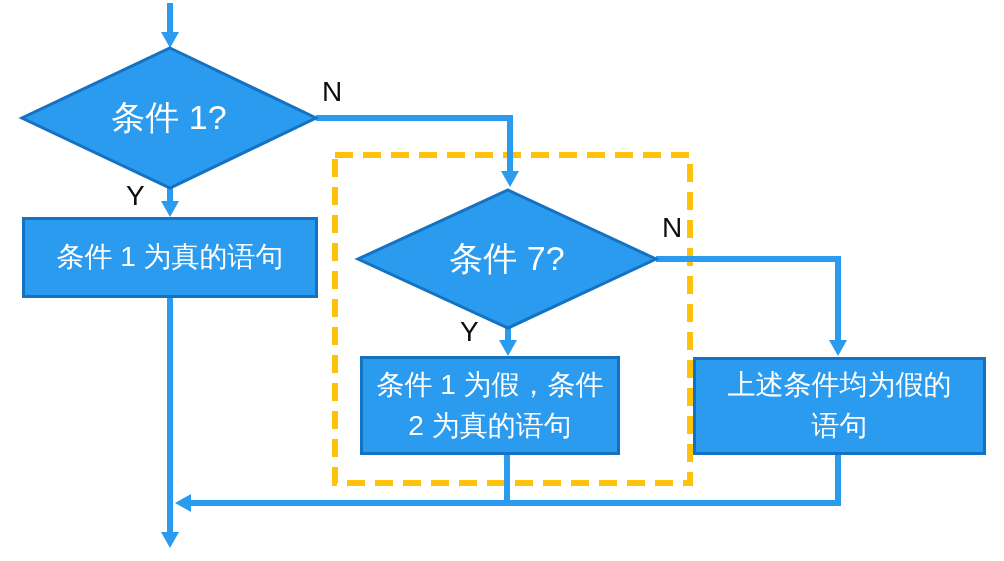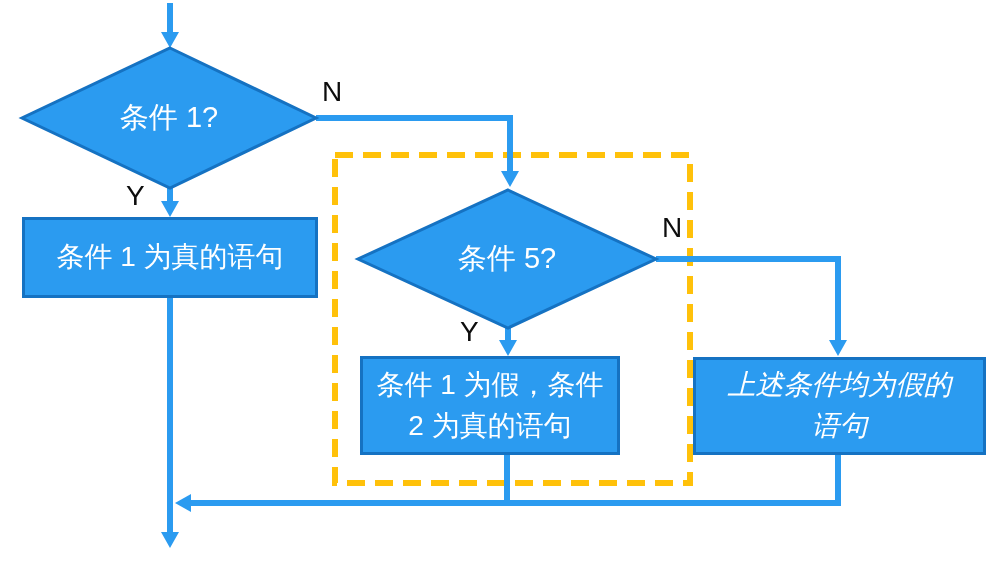--- a/index.html
+++ b/index.html
@@ -29,28 +29,28 @@
     display: flex;
     align-items: center;
     justify-content: center;
     text-align: center;
     font-size: 28px;
     line-height: 1.45;
     white-space: pre-line;
   }
   .node-true1   { left: 22px;  top: 217px; width: 296px; height: 81px; }
   .node-true2   { left: 360px; top: 356px; width: 260px; height: 99px; }
-  .node-false   { left: 693px; top: 357px; width: 293px; height: 98px; font-style: italic; }
+  .node-false   { left: 693px; top: 357px; width: 293px; height: 98px; }
   .diamond-label {
     position: absolute;
     display: flex;
     align-items: center;
     justify-content: center;
     color: #ffffff;
-    font-size: 29px;
+    font-size: 34px;
     pointer-events: none;
   }
   .d1-label { left: 22px;  top: 48px;  width: 294px; height: 140px; }
   .d2-label { left: 358px; top: 190px; width: 298px; height: 138px; }
   .branch-label {
     position: absolute;
     color: #0d0d0d;
     font-size: 28px;
     line-height: 1;
   }
@@ -89,21 +89,21 @@
     <path d="M507 455 V503" stroke="#2b9bf0" stroke-width="6" fill="none"></path>
     <path d="M838 455 V503" stroke="#2b9bf0" stroke-width="6" fill="none"></path>
     <path d="M841 503 H191" stroke="#2b9bf0" stroke-width="6" fill="none"></path>
     <polygon points="175,503 191,494 191,512" fill="#2b9bf0"></polygon>
 
     <polygon points="170,48 316,118 170,188 22,118" fill="#2b9bf0" stroke="#1572c2" stroke-width="3"></polygon>
     <polygon points="508,190 656,259 508,328 358,259" fill="#2b9bf0" stroke="#1572c2" stroke-width="3"></polygon>
   </svg>
 
   <div class="diamond-label d1-label">条件 1?</div>
-  <div class="diamond-label d2-label">条件 5?</div>
+  <div class="diamond-label d2-label">条件 7?</div>
 
   <div class="rect-node node-true1">条件 1 为真的语句</div>
   <div class="rect-node node-true2">条件 1 为假，条件
 2 为真的语句</div>
   <div class="rect-node node-false">上述条件均为假的
 语句</div>
 
   <div class="branch-label lbl-d1-no">N</div>
   <div class="branch-label lbl-d1-yes">Y</div>
   <div class="branch-label lbl-d2-no">N</div>

